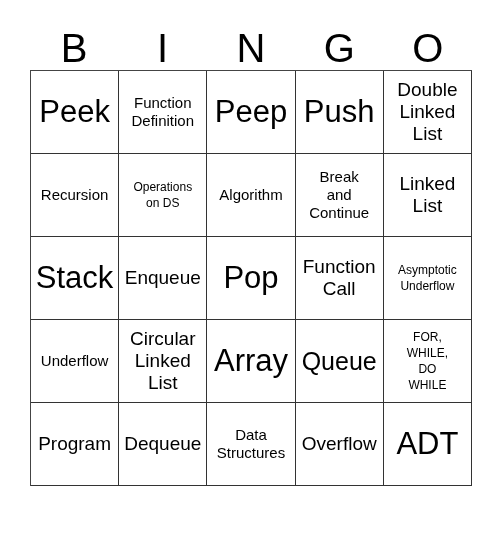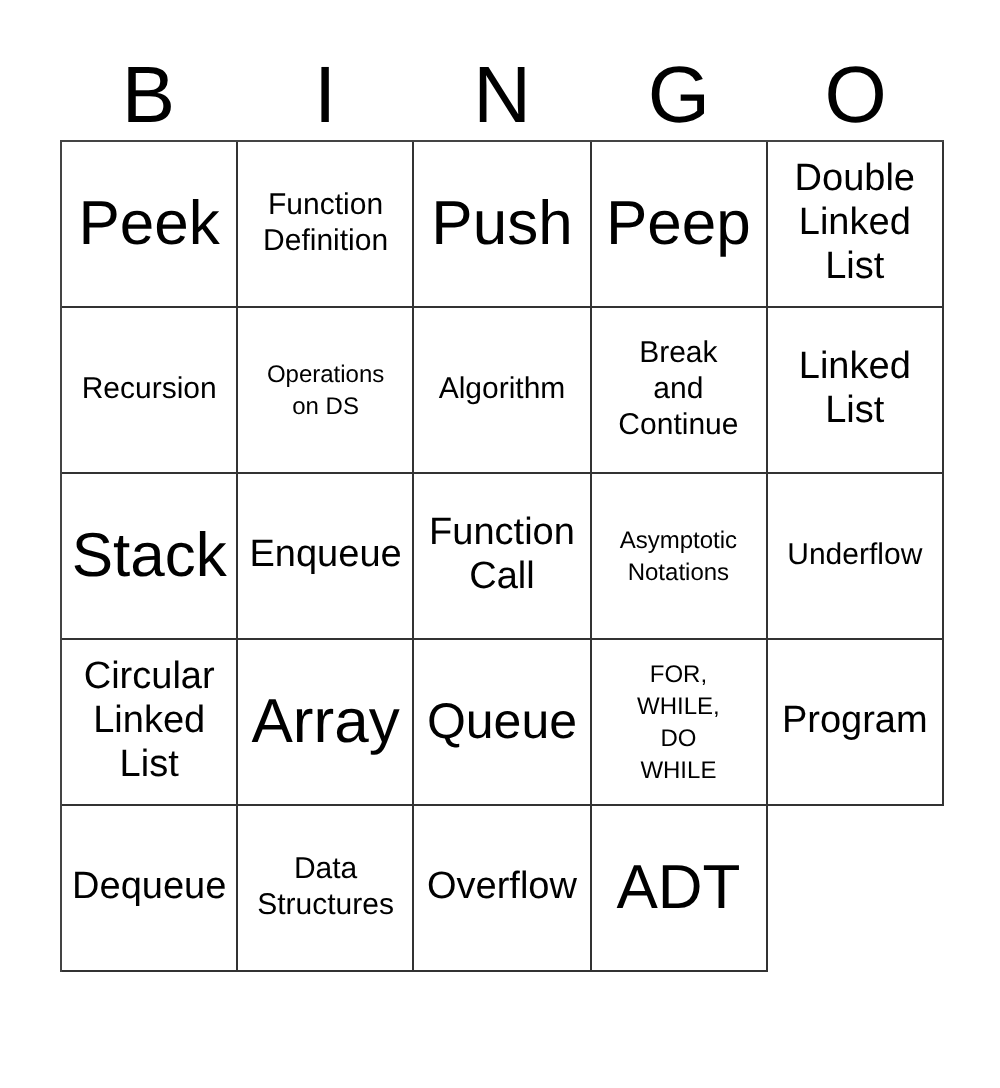--- a/index.html
+++ b/index.html
@@ -99,24 +99,24 @@
 
   <div id="bingo-grid">
       <div class="bingo-cell">
         <span class="cell-text" data-size="xl">Peek</span>
       </div>
       <div class="bingo-cell">
         <span class="cell-text" data-size="sm">Function
 Definition</span>
       </div>
       <div class="bingo-cell">
-        <span class="cell-text" data-size="xl">Push</span>
+        <span class="cell-text" data-size="xl">Peep</span>
       </div>
       <div class="bingo-cell">
-        <span class="cell-text" data-size="xl">Peep</span>
+        <span class="cell-text" data-size="xl">Push</span>
       </div>
       <div class="bingo-cell">
         <span class="cell-text" data-size="md">Double
 Linked
 List</span>
       </div>
       <div class="bingo-cell">
         <span class="cell-text" data-size="sm">Recursion</span>
       </div>
       <div class="bingo-cell">
@@ -135,26 +135,29 @@
         <span class="cell-text" data-size="md">Linked
 List</span>
       </div>
       <div class="bingo-cell">
         <span class="cell-text" data-size="xl">Stack</span>
       </div>
       <div class="bingo-cell">
         <span class="cell-text" data-size="md">Enqueue</span>
       </div>
       <div class="bingo-cell">
+        <span class="cell-text" data-size="xl">Pop</span>
+      </div>
+      <div class="bingo-cell">
         <span class="cell-text" data-size="md">Function
 Call</span>
       </div>
       <div class="bingo-cell">
         <span class="cell-text" data-size="xs">Asymptotic
-Notations</span>
+Underflow</span>
       </div>
       <div class="bingo-cell">
         <span class="cell-text" data-size="sm">Underflow</span>
       </div>
       <div class="bingo-cell">
         <span class="cell-text" data-size="md">Circular
 Linked
 List</span>
       </div>
       <div class="bingo-cell">

